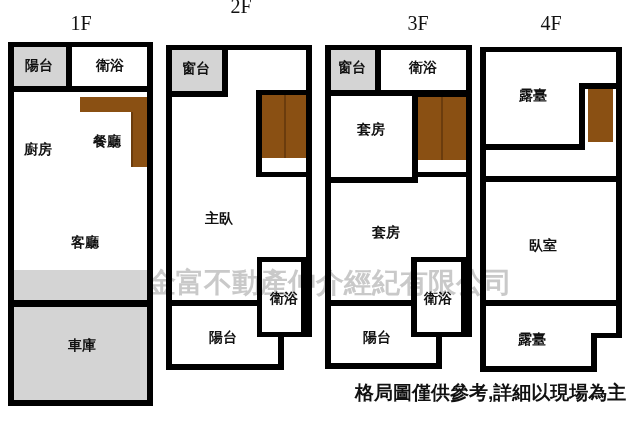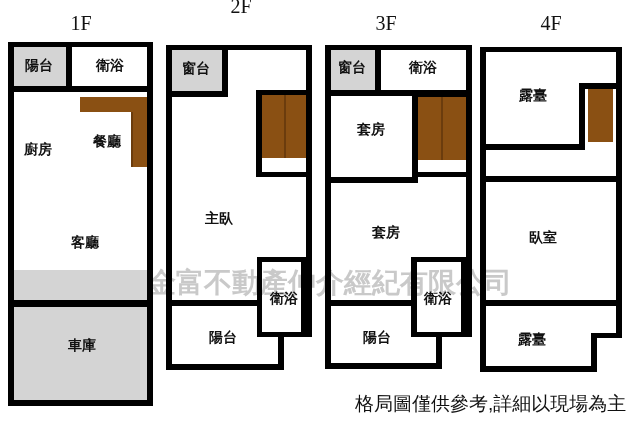--- a/index.html
+++ b/index.html
@@ -31,21 +31,21 @@
   .wm1{
     position:absolute;left:198px;top:182px;z-index:2;
     font-size:46px;font-weight:bold;letter-spacing:1px;color:var(--watermark-light);white-space:nowrap;
   }
   .wm2{
     position:absolute;left:148px;top:264px;z-index:2;
     font-size:28px;font-weight:bold;color:var(--watermark-mid);white-space:nowrap;
   }
   .note{
     position:absolute;left:355px;top:380px;z-index:5;
-    font-size:19px;font-weight:normal;color:var(--text);white-space:nowrap;margin-top:11px;
+    font-size:19px;font-weight:bold;color:var(--text);white-space:nowrap;
   }
 </style>
 </head>
 <body>
 
 <div id="canvas">
 
   <div>
     <div class="ftitle" style="left:81px;top:23px;">1F</div>
 
@@ -95,21 +95,21 @@
     <div class="wall" style="left:301px;top:257px;width:5px;height:80px;"></div>
     <div class="wall" style="left:166px;top:300px;width:96px;height:6px;"></div>
 
     <div class="rlabel" style="left:196px;top:69px;">窗台</div>
     <div class="rlabel" style="left:219px;top:219px;">主臥</div>
     <div class="rlabel" style="left:284px;top:299px;">衛浴</div>
     <div class="rlabel" style="left:223px;top:338px;">陽台</div>
   </div>
 
   <div>
-    <div class="ftitle" style="left:386px;top:23px;">3F</div>
+    <div class="ftitle" style="left:418px;top:23px;">3F</div>
 
     <div class="fill-gray" style="left:331px;top:50px;width:44px;height:40px;"></div>
     <div class="cabinet" style="left:418px;top:97px;width:48px;height:63px;"></div>
     <div class="cabinet-div" style="left:441px;top:97px;width:2px;height:63px;"></div>
 
     <div class="wall" style="left:325px;top:45px;width:6px;height:324px;"></div>
     <div class="wall" style="left:325px;top:45px;width:147px;height:5px;"></div>
     <div class="wall" style="left:466px;top:45px;width:6px;height:292px;"></div>
     <div class="wall" style="left:325px;top:363px;width:117px;height:6px;"></div>
     <div class="wall" style="left:436px;top:332px;width:6px;height:37px;"></div>
@@ -144,20 +144,20 @@
     <div class="wall" style="left:591px;top:333px;width:31px;height:5px;"></div>
     <div class="wall" style="left:591px;top:333px;width:6px;height:39px;"></div>
     <div class="wall" style="left:480px;top:366px;width:117px;height:6px;"></div>
     <div class="wall" style="left:485px;top:144px;width:100px;height:6px;"></div>
     <div class="wall" style="left:579px;top:83px;width:6px;height:67px;"></div>
     <div class="wall" style="left:579px;top:83px;width:43px;height:6px;"></div>
     <div class="wall" style="left:480px;top:176px;width:142px;height:6px;"></div>
     <div class="wall" style="left:480px;top:300px;width:142px;height:6px;"></div>
 
     <div class="rlabel" style="left:533px;top:96px;">露臺</div>
-    <div class="rlabel" style="left:543px;top:238px;">臥室</div>
+    <div class="rlabel" style="left:543px;top:246px;">臥室</div>
     <div class="rlabel" style="left:532px;top:340px;">露臺</div>
   </div>
 
   <div class="wm2">金富不動產仲介經紀有限公司</div>
   <div class="note">格局圖僅供參考,詳細以現場為主</div>
 
 </div>
 
 </body></html>

